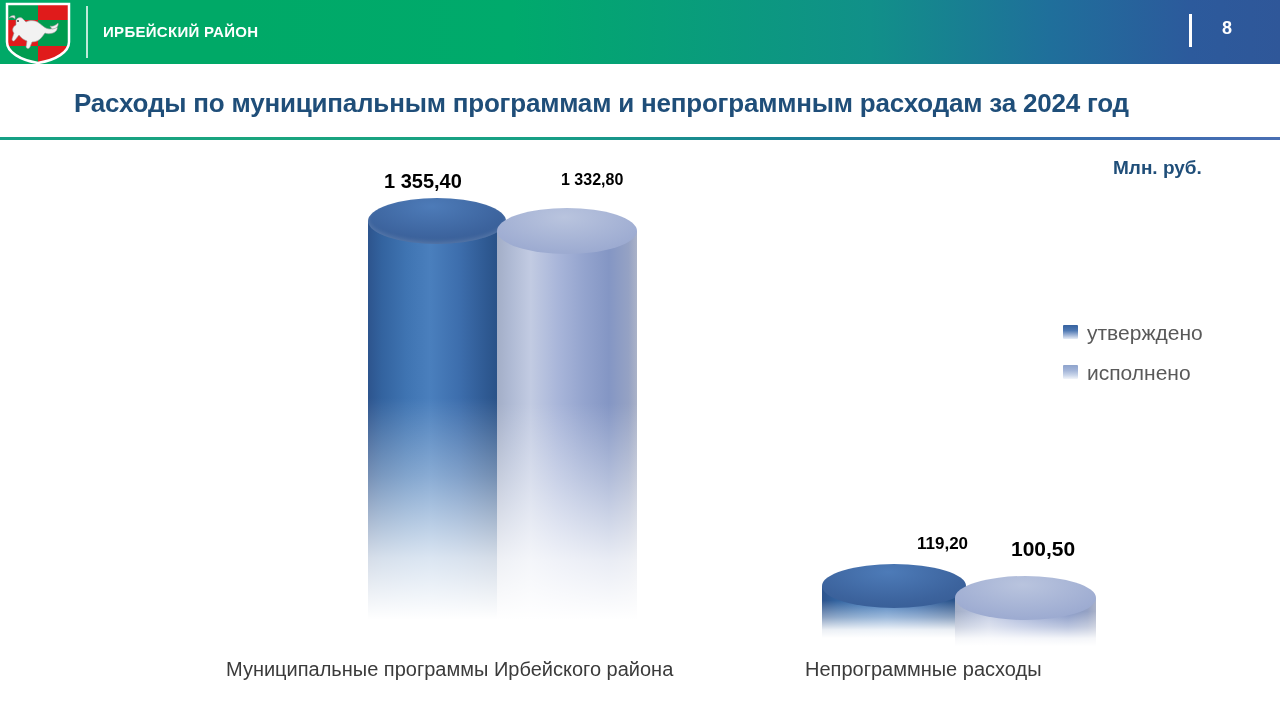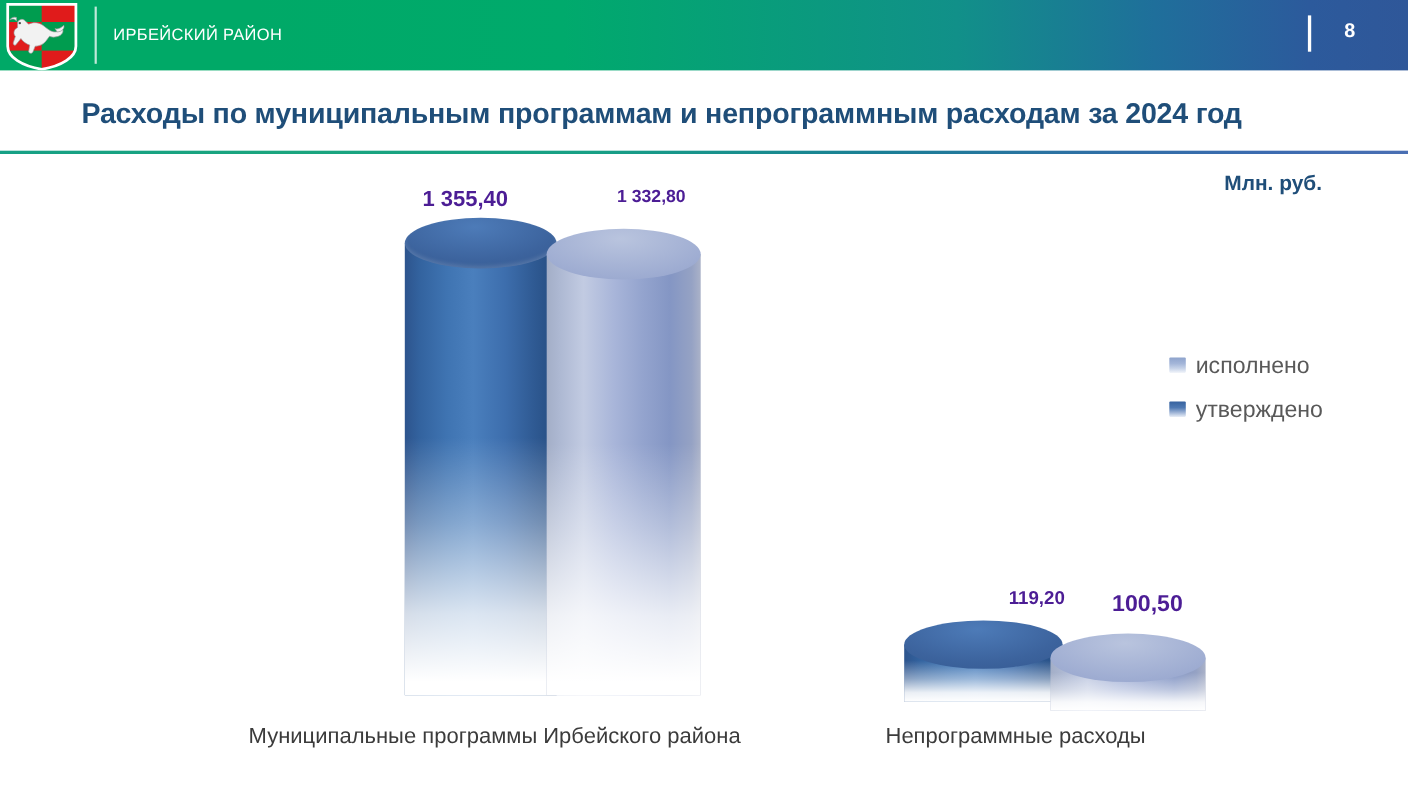--- a/index.html
+++ b/index.html
@@ -17,21 +17,21 @@
     background:linear-gradient(90deg,
        #00a967 0%, #00a967 18%, #00aa6c 40%, #119089 68%,
        #1f6f9b 82%, #2c5a9c 93%, #2f5799 100%);
   }
   .header-sep{
     position:absolute;left:86px;top:6px;width:2px;height:52px;
     background:rgba(255,255,255,.75);
   }
   .header-title{
     position:absolute;left:103px;top:23px;
-    color:#ffffff;font-size:15px;letter-spacing:.3px;font-weight:400;
+    color:#ffffff;font-size:15px;letter-spacing:.3px;font-weight:700;
     white-space:nowrap;
   }
   .page-sep{
     position:absolute;left:1189px;top:14px;width:3px;height:33px;
     background:#ffffff;
   }
   .page-num{
     position:absolute;left:1210px;top:18px;width:34px;text-align:center;
     color:#ffffff;font-size:18px;font-weight:bold;
   }
@@ -72,21 +72,21 @@
   }
   .sw-executed{
     background:linear-gradient(180deg,#8ea3cc 0%,#a4b6d9 40%,#c8d4e9 72%,#f2f5fa 100%);
   }
   .legend-label{
     color:#595959;font-size:21px;white-space:nowrap;line-height:1;
   }
 
   
   .val{
-    position:absolute;color:#4c1d95;font-weight:bold;white-space:nowrap;
+    position:absolute;color:#000000;font-weight:bold;white-space:nowrap;
   }
   .val-a{left:384px;top:170px;font-size:20px;}
   .val-b{left:561px;top:171px;font-size:16px;}
   .val-c{left:917px;top:534px;font-size:17px;}
   .val-d{left:1011px;top:537px;font-size:21px;}
 
   
   .cat{
     position:absolute;color:#3b3b3b;font-size:20px;white-space:nowrap;
   }
@@ -221,27 +221,27 @@
 
   <div class="slide-title">Расходы по муниципальным программам и непрограммным расходам за 2024 год</div>
   <div class="rule"></div>
 
   <div>
 
     <div class="units">Млн. руб.</div>
 
     <div class="legend">
       <div class="legend-row">
+        <span class="legend-swatch sw-approved"></span>
+        <span class="legend-label">утверждено</span>
+      </div>
+      <div class="legend-row">
         <span class="legend-swatch sw-executed"></span>
         <span class="legend-label">исполнено</span>
       </div>
-      <div class="legend-row">
-        <span class="legend-swatch sw-approved"></span>
-        <span class="legend-label">утверждено</span>
-      </div>
     </div>
 
     <div class="cyl" id="cyl-approved-1">
       <div class="body"></div>
       <div class="top"></div>
     </div>
     <div class="cyl" id="cyl-exec-1">
       <div class="body"></div>
       <div class="top"></div>
     </div>

